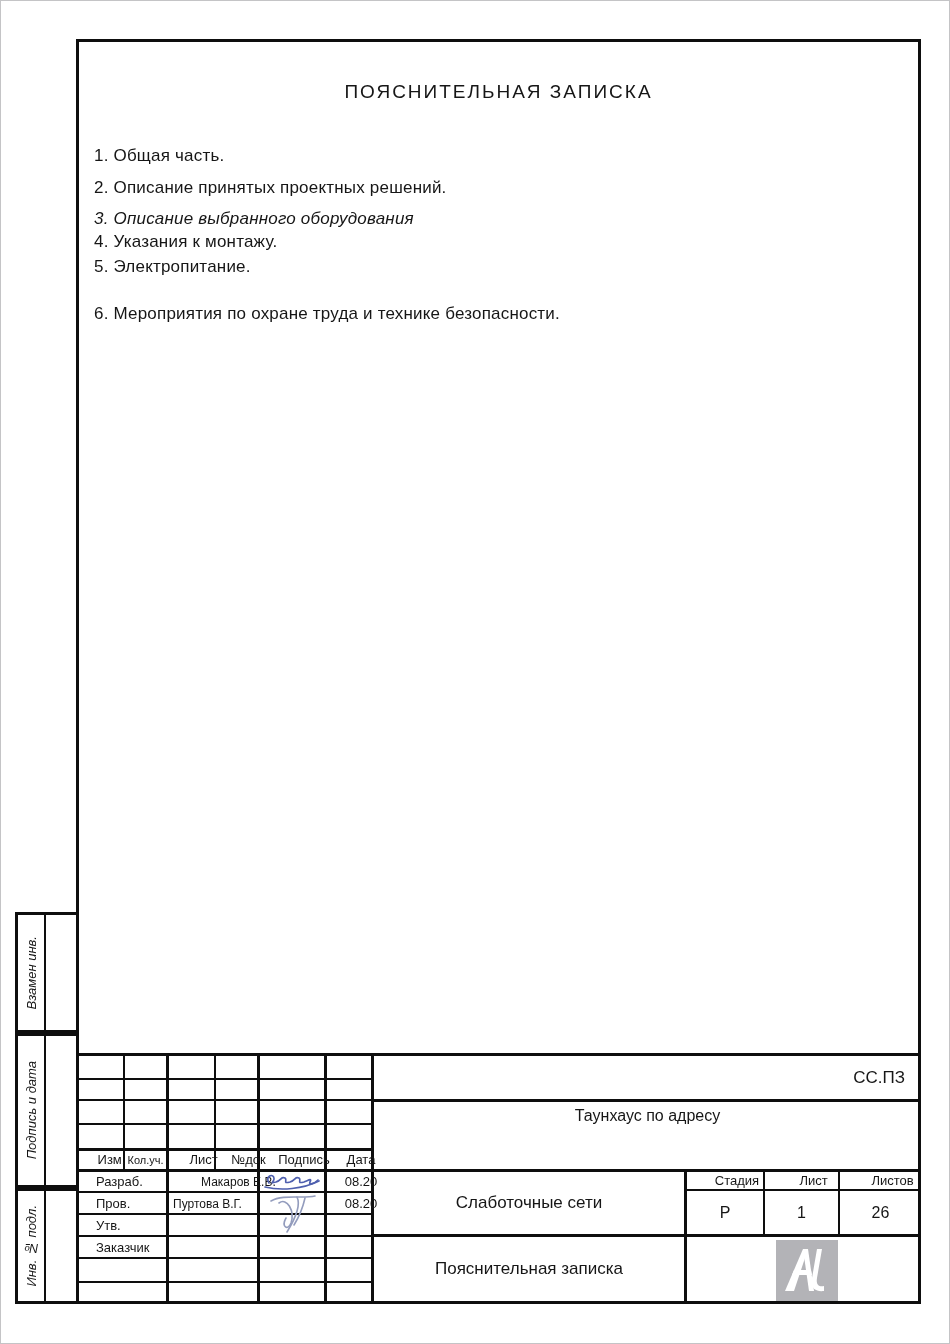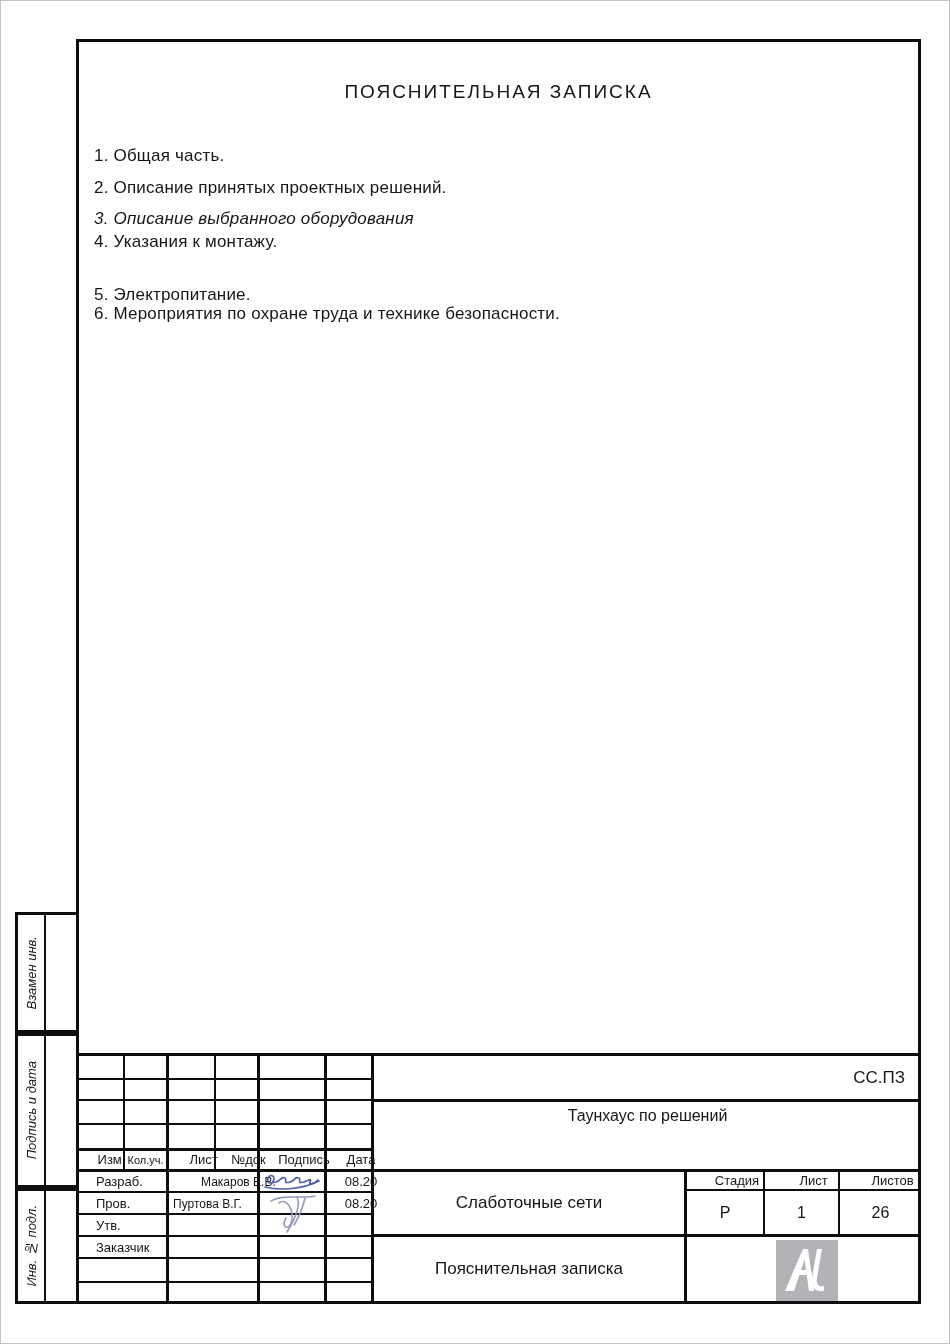--- a/index.html
+++ b/index.html
@@ -51,21 +51,21 @@
 </head>
 <body>
 
 <div class="page">
 
   <div class="doc-title">ПОЯСНИТЕЛЬНАЯ ЗАПИСКА</div>
   <div class="toc-item" style="top:145px;">1. Общая часть.</div>
   <div class="toc-item" style="top:177px;">2. Описание принятых проектных решений.</div>
   <div class="toc-item" style="top:208px;font-style:italic;">3. Описание выбранного оборудования</div>
   <div class="toc-item" style="top:231px;">4. Указания к монтажу.</div>
-  <div class="toc-item" style="top:284px;text-align:right;">5. Электропитание.</div>
+  <div class="toc-item" style="top:256px;text-align:right;">5. Электропитание.</div>
   <div class="toc-item" style="top:303px;">6. Мероприятия по охране труда и технике безопасности.</div>
 
   <div class="side-cell" style="top:911px;height:121px;">
     <div class="side-label">
       <span>Взамен инв.</span>
     </div>
     <div class="side-empty"></div>
   </div>
   <div class="side-cell" style="top:1032px;height:155px;">
     <div class="side-label">
@@ -134,21 +134,21 @@
     <svg class="sig-svg" style="left:185px;top:138px;" width="62" height="44" viewBox="0 0 62 44">
       <g fill="none" stroke="#939cbd" stroke-width="1.6" stroke-linecap="round">
         <path d="M10 10 C22 3 42 8 54 5"></path>
         <path d="M18 12 C26 6 34 20 30 32 C27 40 20 36 25 27"></path>
         <path d="M36 6 C40 14 34 28 26 41"></path>
         <path d="M44 7 C42 16 38 26 33 34"></path>
       </g>
     </svg>
 
     <div class="cell c-right fs17" style="left:295px;top:3px;width:538px;height:43px;padding-right:4px;">СС.ПЗ</div>
-    <div class="cell c-center fs16" style="left:298px;top:54px;width:547px;height:20px;align-items:flex-start;">Таунхаус по решений</div>
+    <div class="cell c-center fs16" style="left:298px;top:54px;width:547px;height:20px;align-items:flex-start;">Таунхаус по адресу</div>
     <div class="cell c-center fs17" style="left:298px;top:119px;width:310px;height:62px;">Слаботочные сети</div>
 
     <div class="cell c-center fs13" style="left:611px;top:118px;width:76px;height:18px;">Стадия</div>
     <div class="cell c-center fs13" style="left:689px;top:118px;width:73px;height:18px;">Лист</div>
     <div class="cell c-center fs13" style="left:764px;top:118px;width:81px;height:18px;">Листов</div>
     <div class="cell c-center fs16" style="left:611px;top:138px;width:76px;height:43px;">Р</div>
     <div class="cell c-center fs16" style="left:689px;top:138px;width:73px;height:43px;">1</div>
     <div class="cell c-center fs16" style="left:764px;top:138px;width:81px;height:43px;">26</div>
 
     <div class="cell c-center fs17" style="left:298px;top:184px;width:310px;height:64px;">Пояснительная записка</div>

